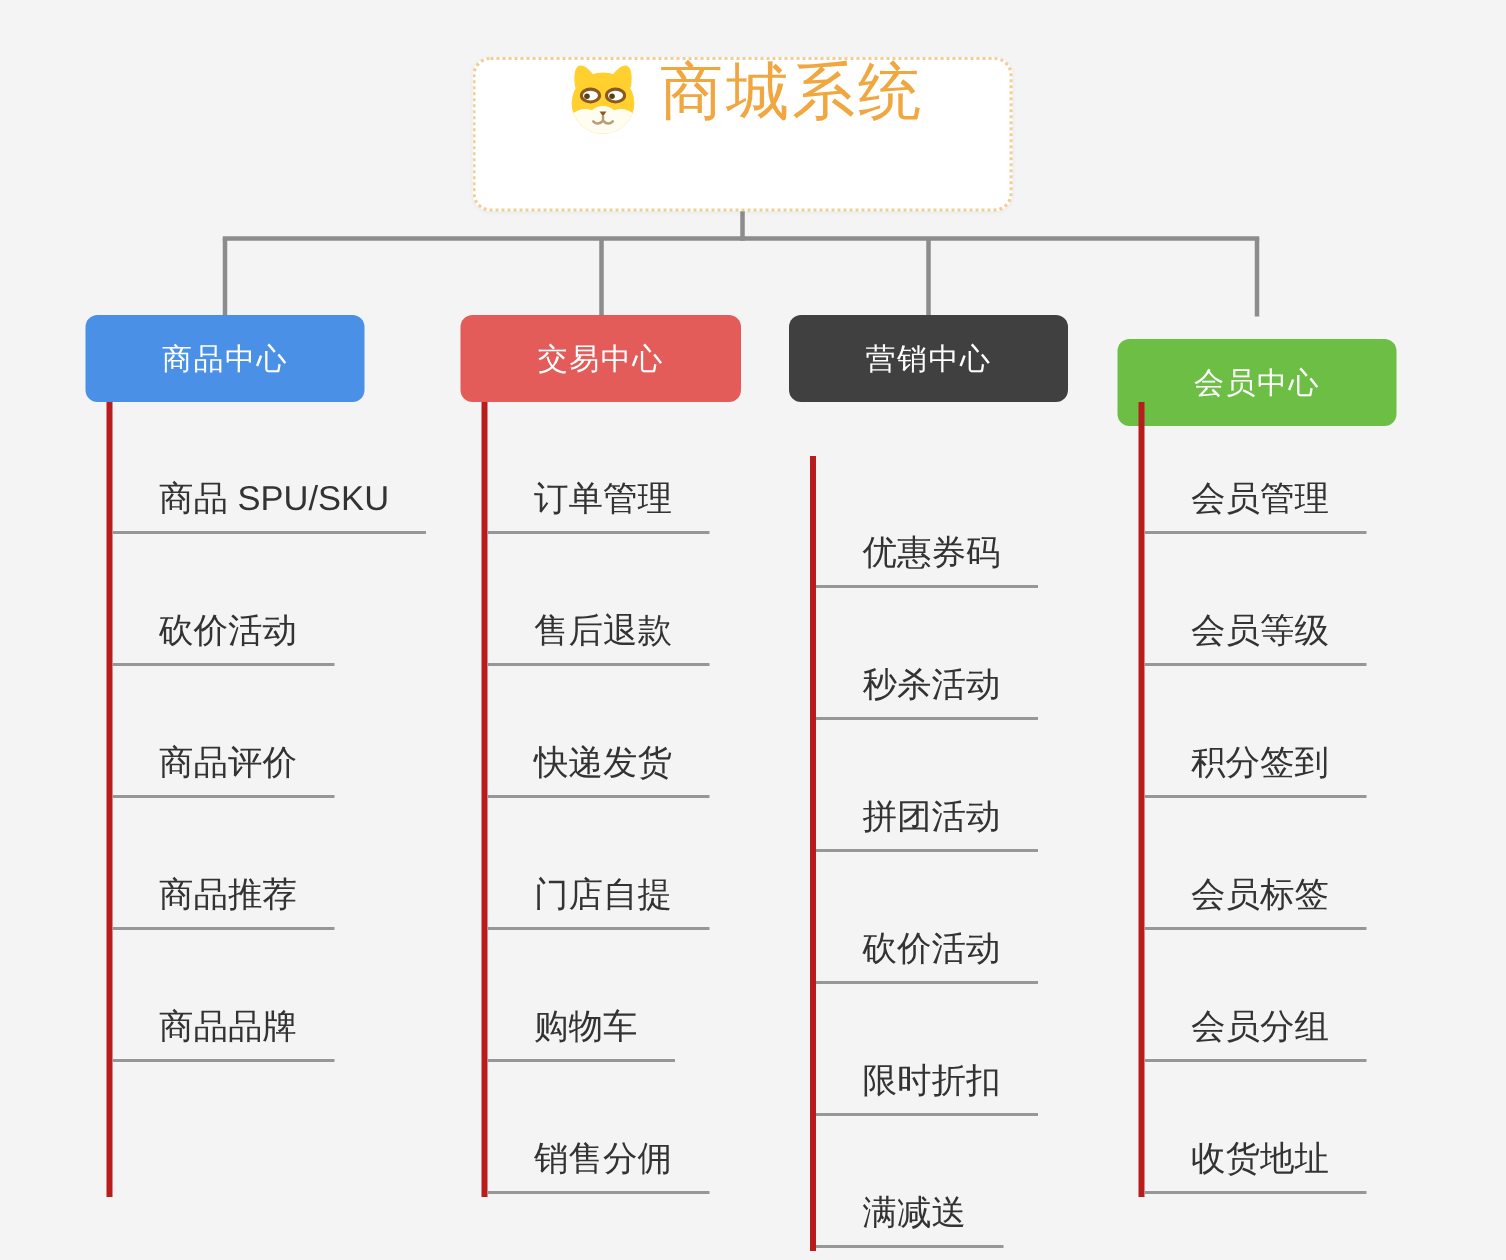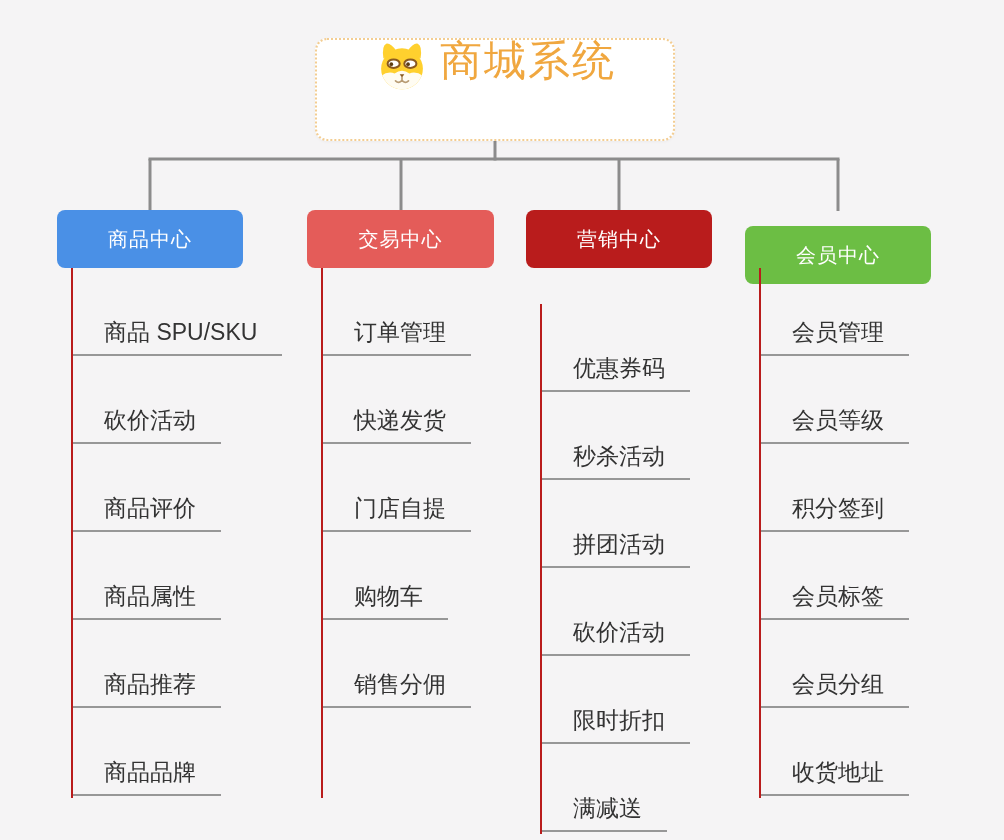--- a/index.html
+++ b/index.html
@@ -39,21 +39,21 @@
     box-sizing:border-box;
   }
   .b0{left:57px;width:186px;}
   .b1{left:307px;width:187px;}
   .b2{left:526px;width:186px;}
   .b3{left:745px;width:186px;}
 
   
   .column{
     position:absolute;top:268px;height:530px;
-    border-left:2px solid #b91c1c;
+    border-left:4px solid #b91c1c;
     box-sizing:border-box;
   }
   .c0{left:71px;}
   .c1{left:321px;}
   .c2{left:540px;margin-top:36px;}
   .c3{left:759px;}
 
   .leaf{
     display:table;
     margin-top:49px;
@@ -103,34 +103,34 @@
 
         <path d="M27.5 37 L32.5 37 L30 40.5 Z" fill="#8a5a20"></path>
         <path d="M30 40.5 L30 43 M23 44 Q26.5 47.5 30 43.5 Q33.5 47.5 37 44" stroke="#b89c74" stroke-width="1.8" fill="none" stroke-linecap="round"></path>
       </svg>
     </span>
     <span class="root-title">商城系统</span>
   </div>
 
   <div class="branch-box b0" style="background-color: rgb(74, 144, 230);">商品中心</div>
   <div class="branch-box b1" style="background-color: rgb(228, 92, 89);">交易中心</div>
-  <div class="branch-box b2" style="background-color: #b91c1c; text-align: right;">营销中心</div>
+  <div class="branch-box b2" style="background-color: #404040; text-align: right;">营销中心</div>
   <div class="branch-box b3" style="background-color: rgb(108, 190, 68); margin-top: 16px;">会员中心</div>
 
   <div class="column c0">
     <div class="leaf">商品 SPU/SKU</div>
     <div class="leaf">砍价活动</div>
     <div class="leaf">商品评价</div>
-    <div class="leaf">商品属性</div>
     <div class="leaf">商品推荐</div>
     <div class="leaf">商品品牌</div>
   </div>
 
   <div class="column c1">
     <div class="leaf">订单管理</div>
+    <div class="leaf">售后退款</div>
     <div class="leaf">快递发货</div>
     <div class="leaf">门店自提</div>
     <div class="leaf">购物车</div>
     <div class="leaf">销售分佣</div>
   </div>
 
   <div class="column c2">
     <div class="leaf">优惠券码</div>
     <div class="leaf">秒杀活动</div>
     <div class="leaf">拼团活动</div>

